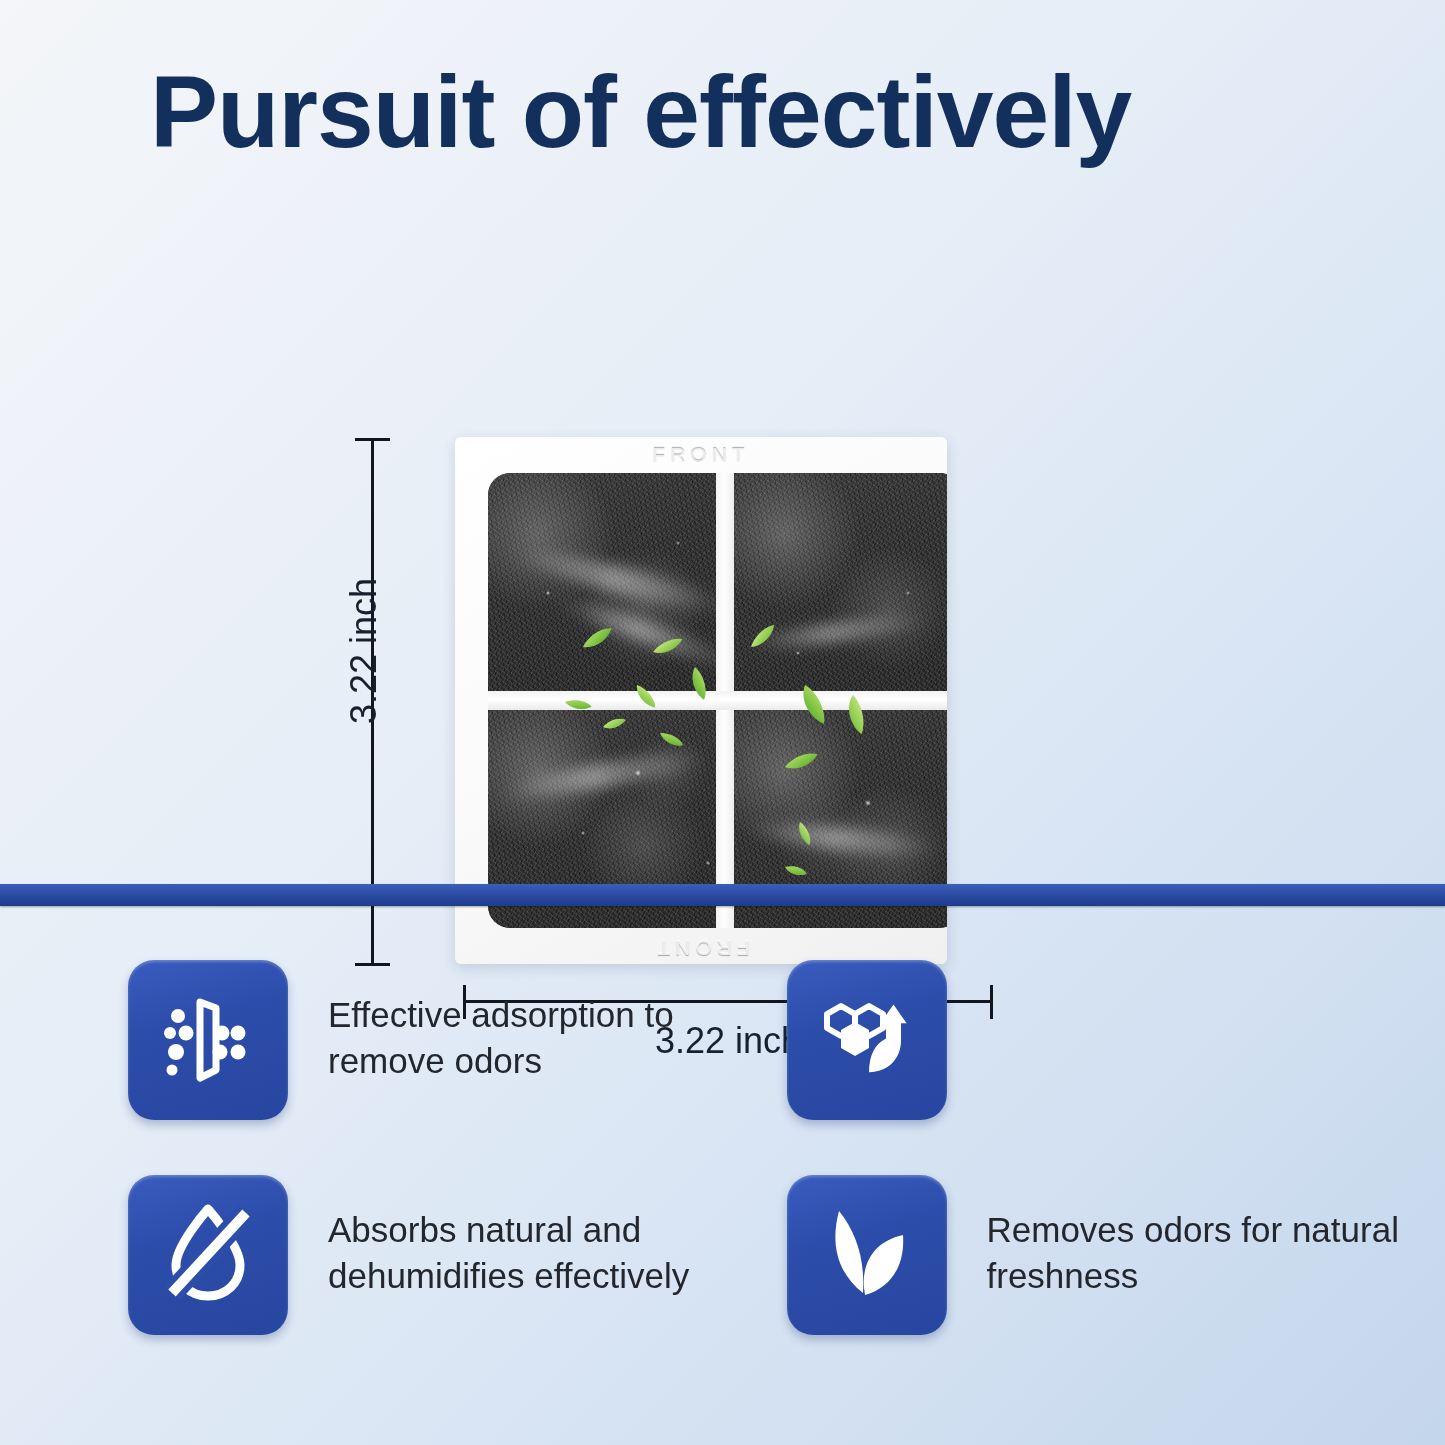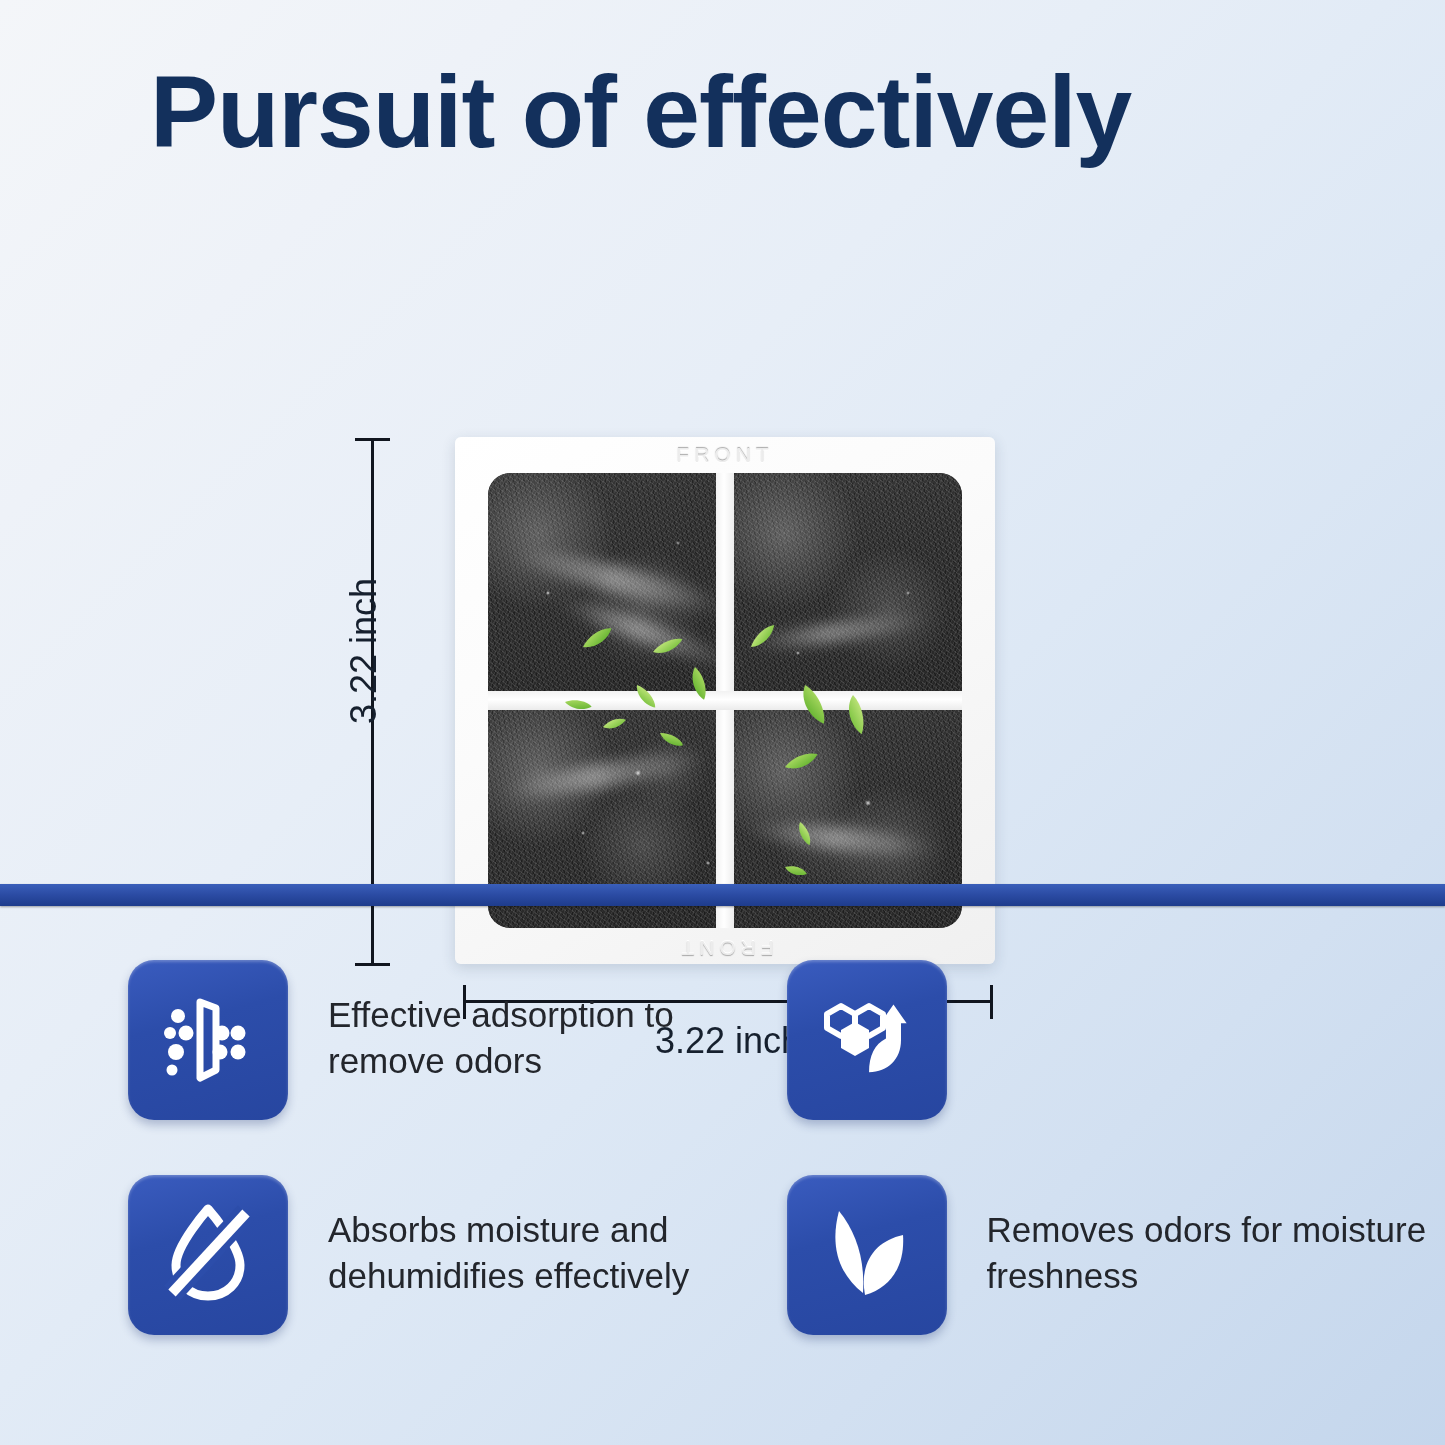--- a/index.html
+++ b/index.html
@@ -110,21 +110,21 @@
     font-size: 36px;
     color: #16202e;
     font-family: "Liberation Sans", sans-serif;
   }
 
   
   #filter {
     position: absolute;
     left: 455px;
     top: 237px;
-    width: 540px;
+    width: 492px;
     height: 527px;
     background: linear-gradient(150deg, #ffffff 0%, #fbfbfb 40%, #f0f0f0 100%);
     border-radius: 6px;
     box-shadow: 0 4px 14px rgba(40,55,80,0.16);
     overflow: hidden;
   }
   #filter-inner {
     position: absolute;
     left: 33px;
     top: 36px;
@@ -412,29 +412,29 @@
     <div class="feature">
       <div class="tile">
         <span>
           <svg width="104" height="104" viewBox="0 0 104 104">
             <path d="M52,8 C52,8 84,44 84,64 C84,82 70,95 52,95 C34,95 20,82 20,64 C20,44 52,8 52,8 Z" fill="none" stroke="#ffffff" stroke-width="9" stroke-linejoin="round"></path>
             <line x1="16" y1="92" x2="90" y2="12" stroke="#2c4daa" stroke-width="22" stroke-linecap="butt"></line>
             <line x1="16" y1="92" x2="90" y2="12" stroke="#ffffff" stroke-width="10" stroke-linecap="butt"></line>
           </svg>
         </span>
       </div>
-      <div class="feature-text">Absorbs moisture and dehumidifies effectively</div>
+      <div class="feature-text">Absorbs natural and dehumidifies effectively</div>
     </div>
 
     <div class="feature">
       <div class="tile">
         <span>
           <svg width="104" height="104" viewBox="0 0 104 104">
             <path d="M24,10 C16,40 20,70 48,92 C50,60 42,32 24,10 Z" fill="#ffffff"></path>
             <path d="M88,34 C60,40 44,62 50,94 C78,86 90,62 88,34 Z" fill="#ffffff"></path>
           </svg>
         </span>
       </div>
-      <div class="feature-text">Removes odors for moisture freshness</div>
+      <div class="feature-text">Removes odors for natural freshness</div>
     </div>
 
   </div>
 </div>
 
 </body></html>

